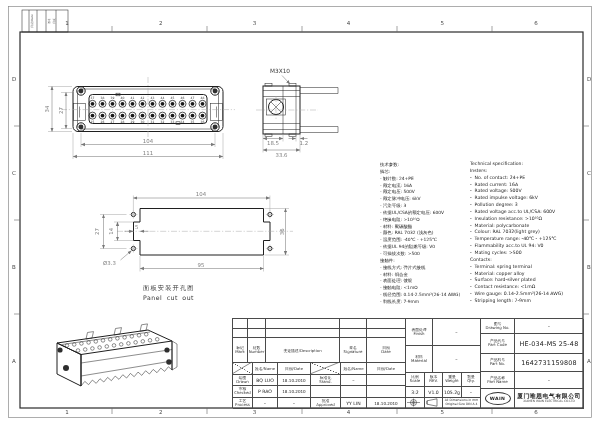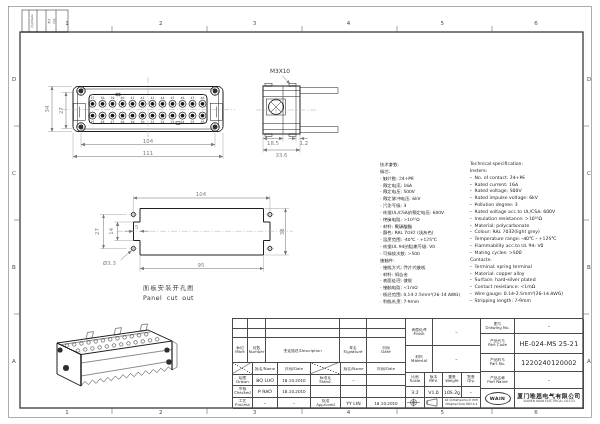--- a/index.html
+++ b/index.html
@@ -512,26 +512,26 @@
 
     <div class="c lbl" style="left:248px;top:0;width:34px;height:15px">
       <span class="zh">图号</span>
       <span class="en">Drawing No.</span>
     </div>
     <div class="c val" style="left:282px;top:0;width:69px;height:15px">–</div>
     <div class="c lbl" style="left:248px;top:15px;width:34px;height:20px">
       <span class="zh">产品代号</span>
       <span class="en">Part Code</span>
     </div>
-    <div class="c val big" style="left:282px;top:15px;width:69px;height:20px">HE-024-MS 25-21</div>
+    <div class="c val big" style="left:282px;top:15px;width:69px;height:20px">HE-034-MS 25-48</div>
     <div class="c lbl" style="left:248px;top:35px;width:34px;height:18px">
       <span class="zh">产品料号</span>
       <span class="en">Part No.</span>
     </div>
-    <div class="c val big" style="left:282px;top:35px;width:69px;height:18px">1220240120002</div>
+    <div class="c val big" style="left:282px;top:35px;width:69px;height:18px">1642731159808</div>
     <div class="c lbl" style="left:248px;top:53px;width:34px;height:17px">
       <span class="zh">产品名称</span>
       <span class="en">Part Name</span>
     </div>
     <div class="c val" style="left:282px;top:53px;width:69px;height:17px">–</div>
     <div class="c" style="left:248px;top:70px;width:34px;height:20px">
       <div class="oval">WAIN</div>
     </div>
     <div class="c company" style="left:282px;top:70px;width:69px;height:20px">
       <span class="zhc">厦门唯恩电气有限公司</span>

